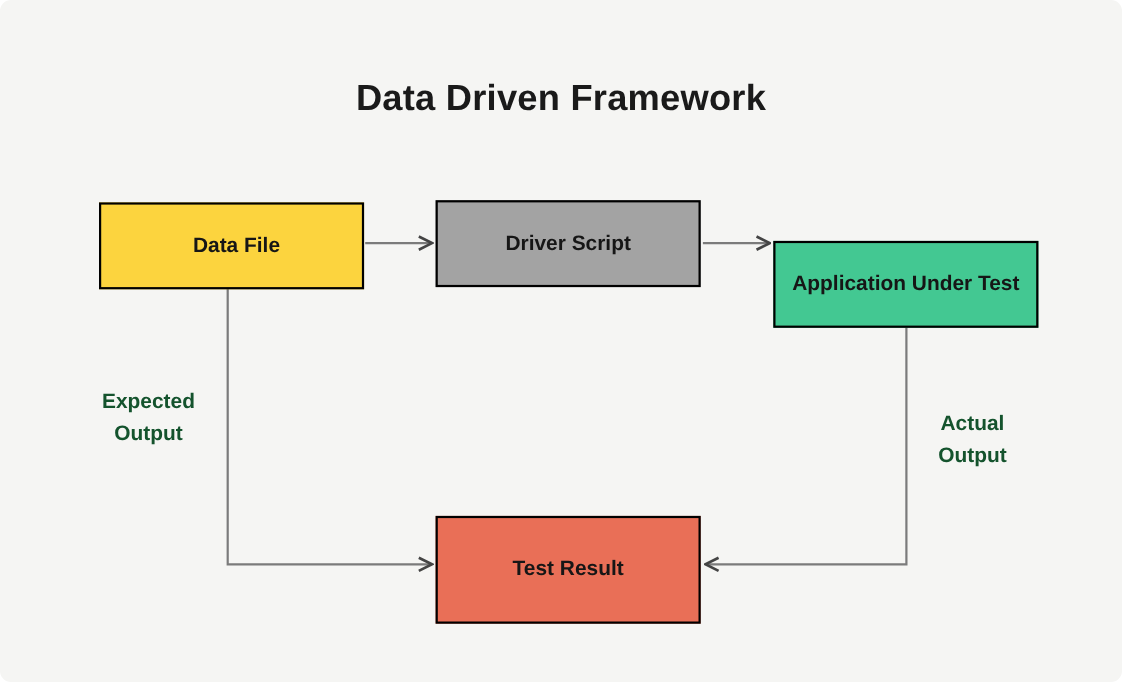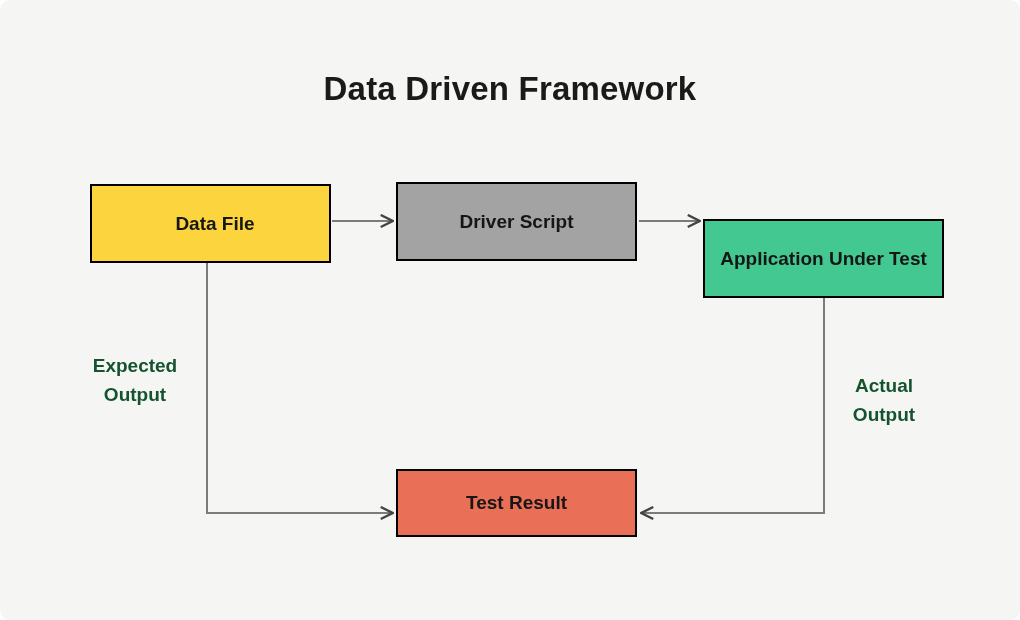--- a/index.html
+++ b/index.html
@@ -39,21 +39,21 @@
     text-align: center;
     font-size: 19px;
     font-weight: 700;
     color: #161616;
     line-height: 1.35;
     padding: 4px 14px;
   }
   .node-data-file         { left: 90px;  top: 184px; padding-left: 23px; }
   .node-driver-script     { left: 396px; top: 182px; }
   .node-application-under-test { left: 703px; top: 183px; margin-top: 36px; }
-  .node-test-result       { left: 396px; top: 469px; height: 68px; text-align: right; }
+  .node-test-result       { left: 396px; top: 469px; height: 98px; text-align: right; }
   .edge-label {
     position: absolute;
     font-size: 19px;
     font-weight: 700;
     color: #14532d;
     text-align: center;
     line-height: 1.5;
   }
   .edge-label-expected { left: 75px;  top: 352px; width: 120px; }
   .edge-label-actual   { left: 834px; top: 372px; width: 100px; }

